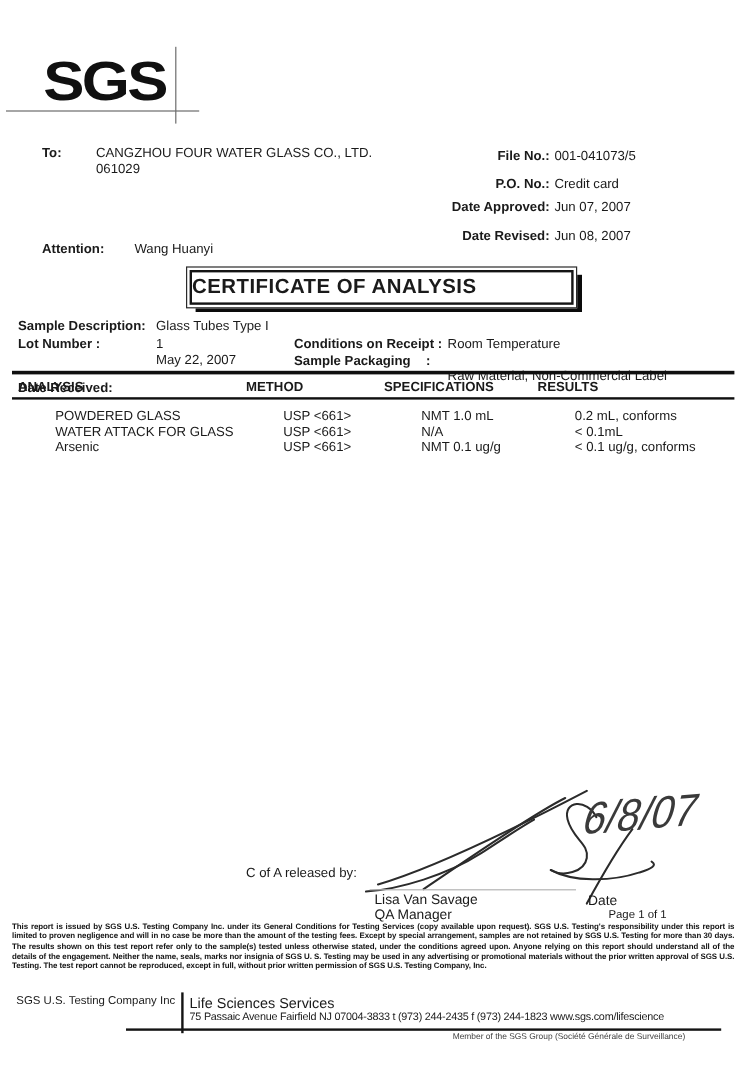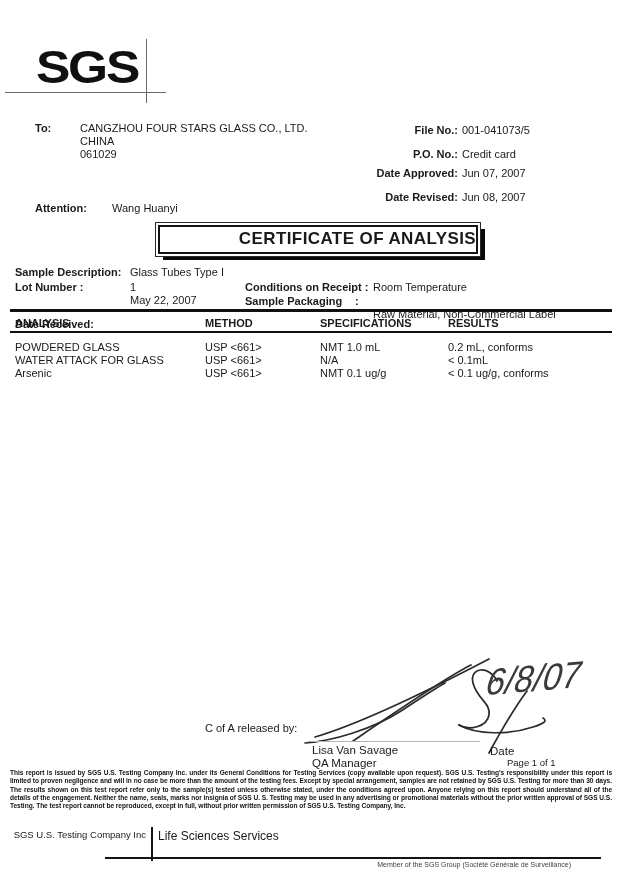--- a/index.html
+++ b/index.html
@@ -23,37 +23,37 @@
   .attention-row{left:35px;top:202px;}
   .attention-name{left:112px;top:202px;}
   
   .meta-row{position:absolute;left:330px;width:260px;}
   .meta-label{position:absolute;right:132px;text-align:right;white-space:nowrap;font-weight:bold;}
   .meta-value{position:absolute;left:132px;white-space:nowrap;}
   .meta-0{top:124px;} .meta-1{top:148px;} .meta-2{top:167px;} .meta-3{top:191px;}
   
   .title-outer{left:155px;top:222px;width:320px;border:1px solid #2a2a2a;padding:2px;
     box-shadow:6px 5px 0 -2px #0a0a0a;background:#fff;}
-  .title-inner{border:2px solid #141414;text-align:right;padding:2px 0 3px 0;}
+  .title-inner{border:2px solid #141414;text-align:left;padding:2px 0 3px 0;}
   .title-text{font-size:17px;font-weight:bold;letter-spacing:0.4px;}
   
   .si-desc-l{left:15px;top:266px;} .si-desc-v{left:130px;top:266px;}
   .si-lot-l{left:15px;top:281px;}  .si-lot-v{left:130px;top:281px;}
   .si-rec-l{left:15px;top:294px;margin-top:24px;}  .si-rec-v{left:130px;top:294px;}
   .si-cond-l{left:245px;top:281px;} .si-cond-v{left:373px;top:281px;}
   .si-pack-l{left:245px;top:295px;} .si-pack-c{left:355px;top:295px;font-weight:bold;}
   .si-pack-v{left:373px;top:308px;}
   
   .rule1{left:10px;top:309px;width:602px;height:3px;background:#101010;}
   .rule2{left:10px;top:331px;width:602px;height:2px;background:#101010;}
   
   .th{top:317px;font-weight:bold;}
   .col-analysis{left:15px;} .col-method{left:205px;} .col-spec{left:320px;} .col-results{left:448px;}
   .tr-0{top:341px;} .tr-1{top:354px;} .tr-2{top:367px;}
-  .td{position:absolute;white-space:nowrap;}
+  .td{position:absolute;white-space:nowrap;margin-left:31px;}
   
   .released-label{left:205px;top:722px;}
   .sig-svg{left:293px;top:655px;}
   .sig-line{left:308px;top:741px;width:172px;height:1px;background:#b3b3b3;}
   .signer-name{left:312px;top:744px;font-size:11.5px;}
   .signer-title{left:312px;top:757px;font-size:11.5px;}
   .date-scrawl{left:482px;top:668px;font-size:33px;color:#3a3a3a;
     transform:skewX(-20deg) rotate(-5deg) scaleY(1.15);transform-origin:left bottom;
     white-space:nowrap;line-height:33px;}
   .date-label{left:490px;top:745px;font-size:11.5px;}
@@ -73,22 +73,21 @@
 <body>
 
 <div class="page">
 
   <div class="abs logo-text">SGS</div>
   <div class="abs logo-hline"></div>
   <div class="abs logo-vline"></div>
 
   <div class="abs to-label t11 b">To:</div>
   <div class="abs addr t11">
-    <div>CANGZHOU FOUR STARS GLASS CO., LTD.</div>
-    <div>CHINA</div>
+    <div>CANGZHOU FOUR WATER GLASS CO., LTD.</div>
     <div>061029</div>
   </div>
   <div class="abs attention-row t11 b">Attention:</div>
   <div class="abs attention-name t11">Wang Huanyi</div>
 
   <div class="meta-row meta-0 t11">
     <span class="meta-label">File No.:</span>
     <span class="meta-value">001-041073/5</span>
   </div>
   <div class="meta-row meta-1 t11">
@@ -163,16 +162,17 @@
   <div class="abs signer-title">QA Manager</div>
   <div class="abs date-scrawl">6/8/07</div>
   <div class="abs date-label">Date</div>
   <div class="abs page-label">Page 1 of 1</div>
 
   <div class="abs disclaimer">This report is issued by SGS U.S. Testing Company Inc. under its General Conditions for Testing Services (copy available upon request).  SGS U.S. Testing's responsibility under this report is limited to proven negligence and will in no case be more than the amount of the testing fees.  Except by special arrangement, samples are  not retained by SGS U.S. Testing for more than 30 days.  The results shown on this test report refer only to the sample(s) tested unless otherwise stated, under the conditions agreed upon.  Anyone relying on this report should understand all of the details of the engagement.  Neither the name, seals, marks nor insignia of SGS U. S. Testing may be used in any advertising or promotional materials without the prior written approval of SGS U.S. Testing.  The test report cannot be reproduced, except in full, without prior written permission of SGS U.S. Testing Company, Inc.</div>
 
   <div class="abs ft-company">SGS U.S. Testing Company Inc</div>
   <div class="abs ft-vbar"></div>
   <div class="abs ft-division">Life Sciences Services</div>
+  <div class="abs ft-address">75 Passaic Avenue  Fairfield  NJ  07004-3833 t (973) 244-2435 f (973) 244-1823 www.sgs.com/lifescience</div>
   <div class="abs ft-rule"></div>
   <div class="abs ft-member">Member of the SGS Group (Société Générale de Surveillance)</div>
 
 </div>
 
 </body></html>

